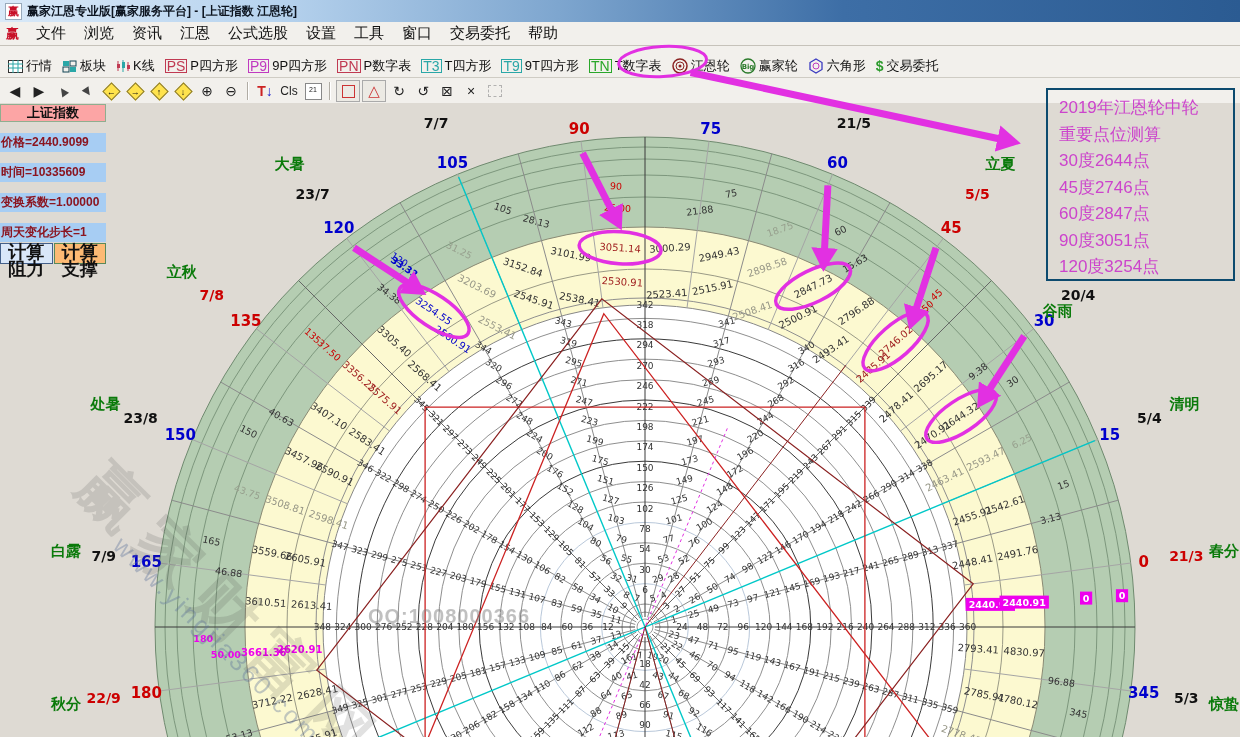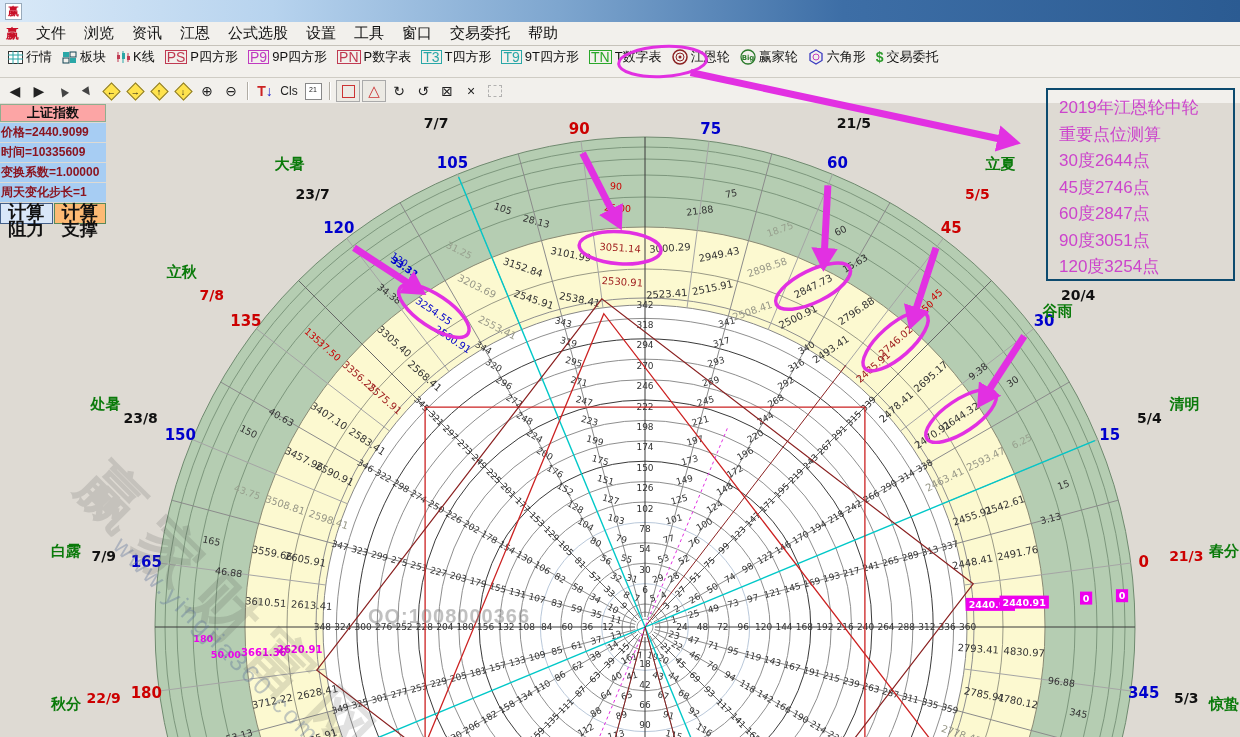--- a/index.html
+++ b/index.html
@@ -5,58 +5,59 @@
   html,body{margin:0;padding:0;width:1240px;height:737px;overflow:hidden;
     font-family:"Liberation Sans","DejaVu Sans",sans-serif;background:#dedad3;position:relative}
   .titlebar{height:22px;background:linear-gradient(90deg,#d9e9f8 0%,#b7d3ee 22%,#7ea6cf 45%,#3d6ea6 68%,#2b5b92 100%);
     display:flex;align-items:center;padding:0 5px;gap:5px}
   .app-logo{width:15px;height:15px;background:#fff;color:#c81028;font-weight:bold;font-size:11px;
     display:flex;align-items:center;justify-content:center;border:1px solid #9ab}
   .title-text{font-size:12px;color:#0d1520;font-weight:bold}
   .menubar{height:23px;background:#f2f0ec;border-bottom:1px solid #c6c2ba;display:flex;align-items:center;padding:0 4px}
   .menu-logo{color:#c81028;font-weight:bold;font-size:13px;margin:0 8px 0 2px}
   .menu-item{font-size:15px;padding:2px 9px;color:#111;cursor:default}
-  .toolbar1{height:31px;background:#f2f0ec;border-bottom:1px solid #cfccc4;display:flex;align-items:flex-start;padding:0 3px}
+  .toolbar1{height:31px;background:#f2f0ec;border-bottom:1px solid #cfccc4;display:flex;align-items:flex-end;padding:0 3px}
   .tb1-item{display:flex;align-items:center;gap:3px;padding:2px 5px;font-size:13px;color:#111;cursor:default}
   .badge-box{font-size:14px;font-weight:normal;border:1px solid;padding:0 1px;height:12px;line-height:12px}
   .toolbar2{height:26px;background:#f2f0ec;border-bottom:1px solid #b8b4ac;display:flex;align-items:center;padding:0 4px;gap:2px}
   .tb2-btn{width:22px;height:20px;display:flex;align-items:center;justify-content:center;font-size:14px;color:#222;cursor:default}
   .tb2-btn.boxed{border:1px solid #aaa;background:#eceae4}
   .tb2-sep{width:1px;height:18px;background:#b0aca4;border-right:1px solid #fff;margin:0 3px}
   .diamond{width:11px;height:11px;background:#ffe34d;border:1px solid #8a7a30;transform:rotate(45deg);
     display:flex;align-items:center;justify-content:center}
   .diamond span{transform:rotate(-45deg);font-size:9px;font-weight:bold;color:#111}
   .cal{width:15px;height:15px;border:1px solid #888;background:#fff;font-size:7px;text-align:center;line-height:11px}
   .cal .cal-top{height:4px;background:#d33}
   .main{position:absolute;top:103px;left:0;right:0;bottom:0;background:#dedad3;overflow:hidden}
   #wheel-svg{position:absolute;left:0;top:0}
   svg text{font-family:"DejaVu Sans",sans-serif}
   .panel{position:absolute;left:0;top:1px;width:106px;z-index:30;font-weight:bold}
   .panel-title{background:#fca5a5;border:1px solid #8fae8f;text-align:center;font-size:13px;height:16px;line-height:16px;color:#111}
-  .panel-row{background:#a7cdf3;color:#8b1520;font-size:12px;height:19px;line-height:19px;margin-top:1px;
+  .panel-row{background:#a7cdf3;color:#8b1520;font-size:12px;height:19px;line-height:19px;margin-top:11px;
     padding-left:1px;white-space:nowrap;overflow:hidden}
   .panel-btns{display:flex;margin-top:1px;gap:1px}
   .panel-btn{flex:1;font-size:18px;height:19px;border:1px solid #44608a;background:#d9e7f9;text-align:center;line-height:17px;color:#111;cursor:default}
   .panel-btn.green{background:#fdba74;border-color:#5a8a5a}
   .anno{position:absolute;left:1046px;top:88px;width:189px;height:193px;border:2px solid #0c4a6e;z-index:40;
     padding:5px 0 0 11px;box-sizing:border-box}
   .anno div{color:#cc44cc;font-size:17px;line-height:26.5px;white-space:nowrap}
   .wm-brand{position:absolute;left:120px;top:340px;z-index:25;font-size:64px;font-weight:bold;letter-spacing:16px;
     color:rgba(70,70,70,0.16);transform:rotate(45deg);transform-origin:left top;white-space:nowrap;pointer-events:none}
   .wm-site{position:absolute;left:128px;top:428px;z-index:25;font-size:25px;letter-spacing:3px;
     color:rgba(95,115,155,0.38);transform:rotate(45deg);transform-origin:left top;white-space:nowrap;pointer-events:none}
   .wm-qq{position:absolute;left:368px;top:502px;z-index:25;font-size:20px;font-weight:bold;letter-spacing:1px;
     color:rgba(130,130,130,0.5);pointer-events:none}
   #overlay-svg{position:absolute;left:0;top:0;z-index:60;pointer-events:none}
 </style>
 </head>
 <body>
 
 <div class="titlebar">
   <span class="app-logo">赢</span>
+  <span class="title-text">赢家江恩专业版[赢家服务平台] - [上证指数 江恩轮]</span>
 </div>
 
 <div class="menubar">
   <span class="menu-logo">赢</span>
 <span class="menu-item">文件</span>
     <span class="menu-item">浏览</span>
     <span class="menu-item">资讯</span>
     <span class="menu-item">江恩</span>
     <span class="menu-item">公式选股</span>
     <span class="menu-item">设置</span>

